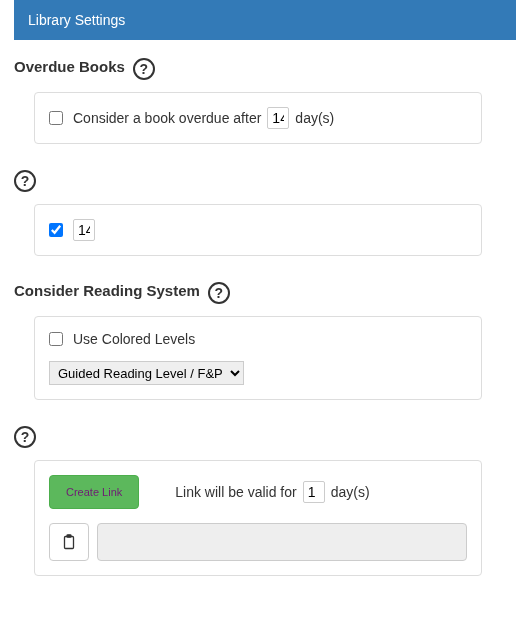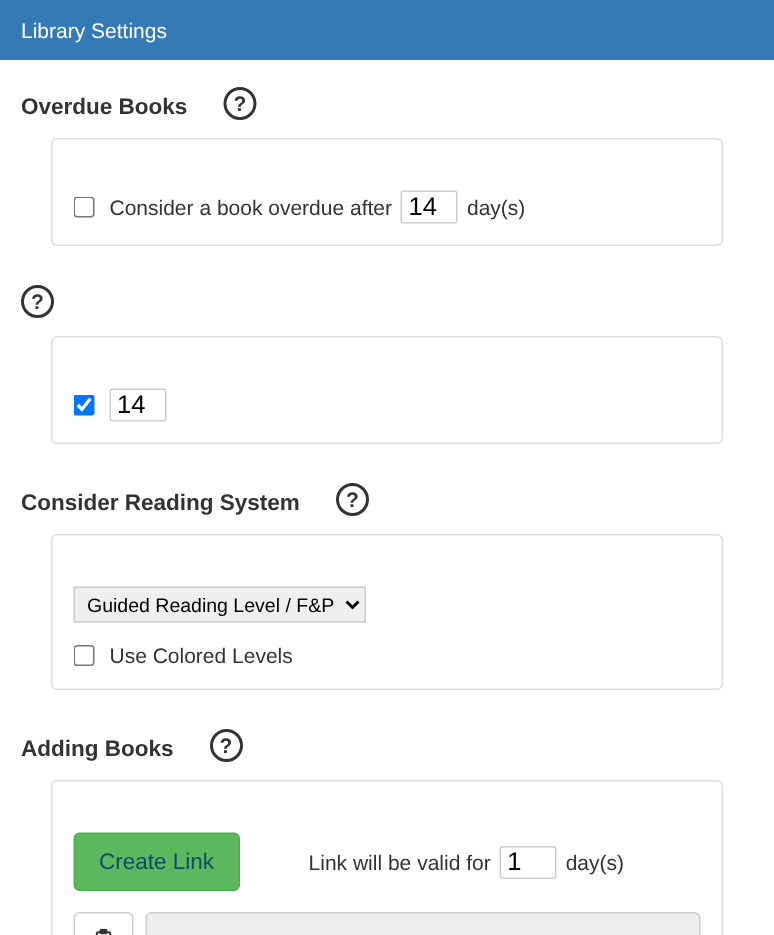--- a/index.html
+++ b/index.html
@@ -9,30 +9,31 @@
     font-size: 14px;
     color: #333;
     background: #fff;
     width: 516px;
   }
   .header {
     background: #337ab7;
     color: #fff;
     padding: 12px 14px;
     font-size: 14px;
+    margin-left: 14px;
   }
   .section {
     padding: 18px 14px 8px 14px;
   }
   .section-title {
     font-weight: bold;
     font-size: 15px;
     display: flex;
-    align-items: flex-end;
-    gap: 24px;
+    align-items: flex-start;
+    gap: 8px;
   }
   .help-icon {
     display: inline-flex;
     align-items: center;
     justify-content: center;
     width: 22px;
     height: 22px;
     border: 2px solid #333;
     border-radius: 50%;
     font-size: 14px;
@@ -47,51 +48,50 @@
     padding: 14px;
     background: #fff;
   }
   .row {
     display: flex;
     align-items: center;
     flex-wrap: wrap;
     gap: 6px;
     font-size: 14px;
     color: #333;
-    margin-top: 20px;
   }
   .row + .row { margin-top: 14px; }
   input[type="checkbox"] {
     width: 14px;
     height: 14px;
     margin: 0 4px 0 0;
   }
   input[type="text"].num {
-    width: 38px;
+    width: 22px;
     height: 22px;
-    font-size: 17px;
+    font-size: 14px;
     padding: 2px 4px;
     border: 1px solid #ccc;
     border-radius: 2px;
     text-align: left;
   }
   select {
     border: 1px solid #ccc;
     background: #efefef;
     font-size: 13px;
     padding: 2px 4px;
     height: 24px;
   }
   .btn-success {
     background: #5cb85c;
-    color: #0c4a6e;
+    color: #701a75;
     border: 1px solid #4cae4c;
     border-radius: 4px;
     padding: 10px 16px;
-    font-size: 15px;
+    font-size: 11px;
     cursor: pointer;
   }
   .btn-default {
     background: #fff;
     border: 1px solid #ccc;
     border-radius: 4px;
     padding: 8px 10px;
     cursor: pointer;
     display: inline-flex;
     align-items: center;
@@ -106,21 +106,21 @@
     border-radius: 4px;
     background: #eee;
     min-width: 0;
   }
   .centerblock {
     display: flex;
     align-items: center;
     gap: 6px;
   }
   .valid-wrap{
-    margin-left: 40px;
+    margin-left: 30px;
   }
 </style>
 </head>
 <body>
 
 <div class="header">
   <span>Library Settings</span>
 </div>
 
 <div class="section">
@@ -150,34 +150,33 @@
   </div>
 </div>
 
 <div class="section">
   <div class="section-title">
     <span>Consider Reading System</span>
     <span class="help-icon">?</span>
   </div>
   <div class="panel">
     <div class="row">
+      <input type="checkbox" id="cb-colored" style="">
+      <span>Use Colored Levels</span>
+    </div>
+    <div class="row">
       <select id="sel-leveled">
         <option>Guided Reading Level / F&amp;P</option>
       </select>
-    </div>
-    <div class="row">
-      <input type="checkbox" id="cb-colored" style="">
-      <span>Use Colored Levels</span>
     </div>
   </div>
 </div>
 
 <div class="section">
   <div class="section-title">
-    <span>Adding Books</span>
     <span class="help-icon">?</span>
   </div>
   <div class="panel">
     <div class="row">
       <button class="btn-success">Create Link</button>
       <div class="centerblock valid-wrap">
         <span>Link will be valid for</span>
         <input type="text" class="num" value="1" style="">
         <span>day(s)</span>
       </div>

